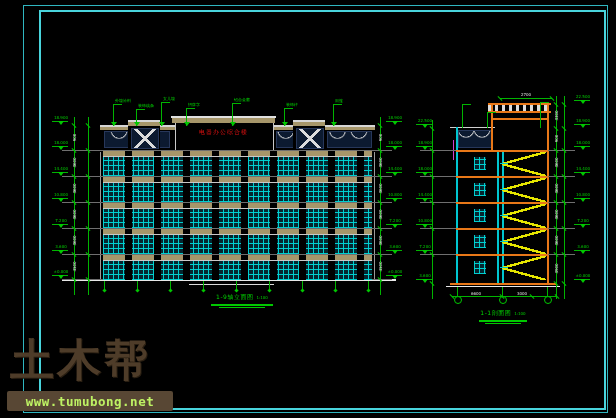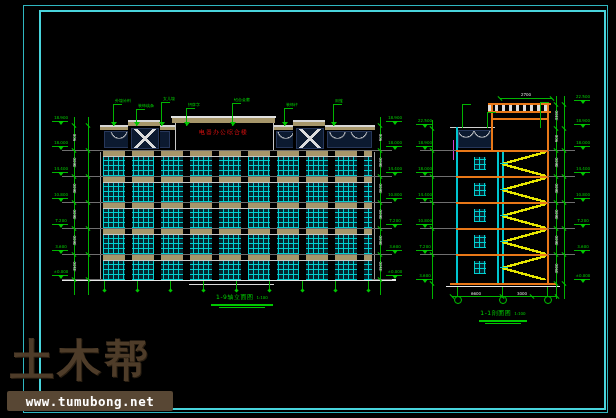--- a/index.html
+++ b/index.html
@@ -42,21 +42,21 @@
   .uln1{height:1.6px;background:#00c800;}
   .uln2{height:.8px;background:#00c800;}
   .slab{height:2px;background:#e87818;}
   .cyw{width:2px;background:#00c6d0;}
   .stair1{background:linear-gradient(to top right, transparent 45%, #e6e600 45% 55%, transparent 55%);}
   .stair2{background:linear-gradient(to bottom right, transparent 45%, #e6e600 45% 55%, transparent 55%);}
   .wm-logo{left:10px;top:334px;width:170px;font-size:44px;font-weight:900;color:#4e3c29;
            letter-spacing:3px;line-height:52px;text-shadow:1px 1px 0 #2a1f12;}
   .wm-bar{left:7px;top:391px;width:166px;height:20px;background:#584734;border-radius:2px;
           display:flex;align-items:center;justify-content:center;}
-  .wm-url{color:#ffffff;font-size:12.5px;font-weight:bold;letter-spacing:.5px;
+  .wm-url{color:#bef264;font-size:12.5px;font-weight:bold;letter-spacing:.5px;
           font-family:"DejaVu Sans Mono",monospace;}
   .sign{color:#e01010;font-size:6px;letter-spacing:1px;text-align:center;line-height:7px;}
 </style>
 </head>
 <body>
 
 <div id="canvas">
   <div class="a fo"></div>
   <div class="a fi"></div>
 

